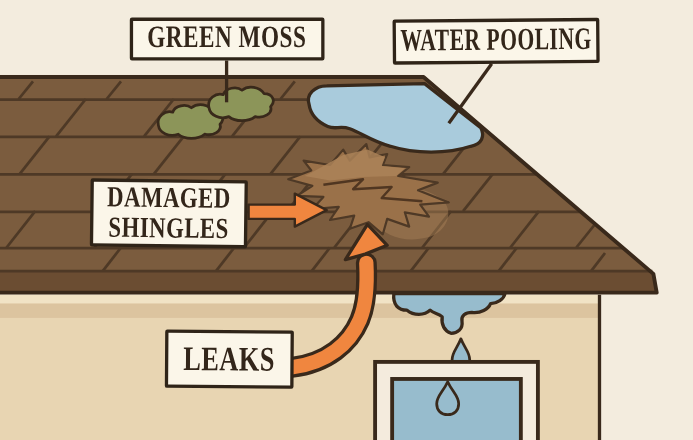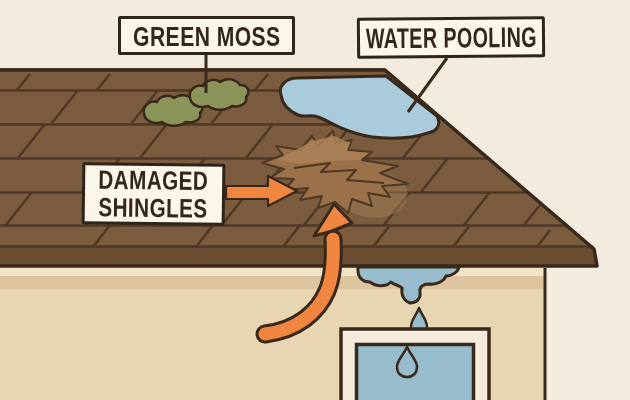--- a/index.html
+++ b/index.html
@@ -5,21 +5,21 @@
   :root{
     --c-background:#f3ecde; --c-roof:#7b5c3e; --c-roof-line:#4e3926; --c-fascia:#6b4d32;
     --c-outline:#39291b; --c-wall:#e8d5b2; --c-soffit-shadow:#dcc49f; --c-soffit-highlight:#f1e3c5;
     --c-moss:#8c9559; --c-water:#a9cbdc; --c-drip-water:#97bccd; --c-splat:#9a7149;
     --c-splat-highlight:#ab8258; --c-arrow:#f0863f; --c-label-bg:#fbf6e9; --c-label-border:#2f2418;
     --c-label-text:#33261a; --c-window-frame:#f4ebdd;
   }
   html,body{margin:0;padding:0;background:#ddd;}
   .stage{
     position:relative; width:630px; height:400px; overflow:hidden;
-    font-family:Liberation Sans, sans-serif; background:var(--c-background);
+    font-family:Liberation Serif, serif; background:var(--c-background);
   }
   .stage svg{position:absolute;left:0;top:0;}
   
   .f-background{fill:var(--c-background)} .f-roof{fill:var(--c-roof)}
   .f-fascia{fill:var(--c-fascia)} .f-wall{fill:var(--c-wall)}
   .f-soffit-shadow{fill:var(--c-soffit-shadow)} .f-soffit-highlight{fill:var(--c-soffit-highlight)}
   .f-moss{fill:var(--c-moss)} .f-water{fill:var(--c-water)} .f-drip{fill:var(--c-drip-water)}
   .f-splat{fill:var(--c-splat)} .f-splat-highlight{fill:var(--c-splat-highlight)}
   .f-arrow{fill:var(--c-arrow)} .f-window-frame{fill:var(--c-window-frame)}
   .f-none{fill:none}
@@ -155,13 +155,16 @@
   <div class="label label-green-moss">
     <span class="txt">GREEN MOSS</span>
   </div>
   <div class="label label-water-pooling">
     <span class="txt">WATER POOLING</span>
   </div>
   <div class="label label-damaged-shingles">
     <span class="txt"><span>DAMAGED</span><br>
     <span>SHINGLES</span></span>
   </div>
+  <div class="label label-leaks">
+    <span class="txt">LEAKS</span>
+  </div>
 </div>
 
 </body></html>

